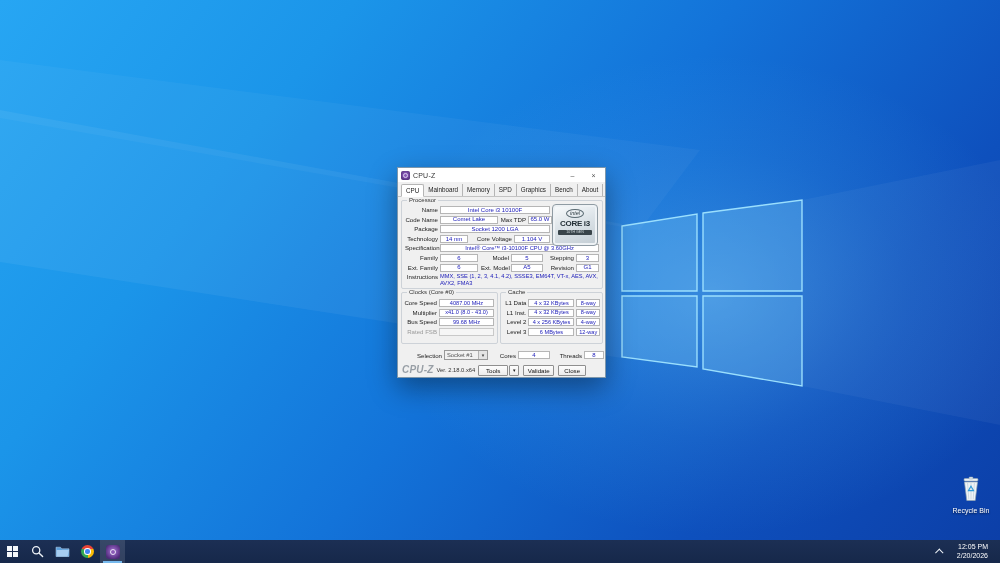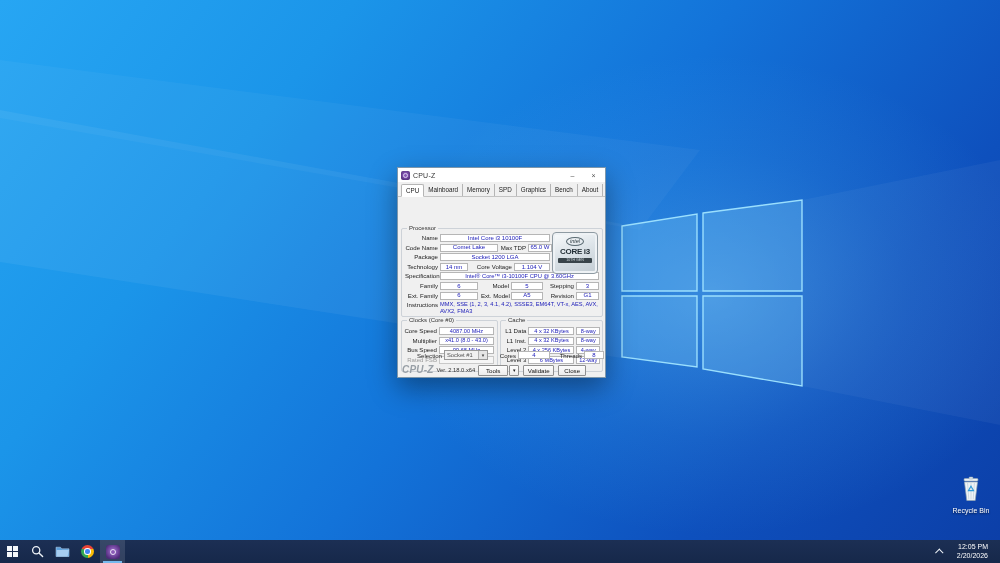--- a/index.html
+++ b/index.html
@@ -33,21 +33,21 @@
     font-size:7px; color:#555; line-height:1; }
 
   
   .tabs { display:flex; align-items:flex-end; height:15px; padding:2px 2px 0 3px; border-bottom:1px solid #c3c3c3; }
   .tab { font-size:6.3px; color:#222; padding:2px 4px 2px; line-height:7px; height:12px;
     border-right:1px solid #b5b5b5; background:transparent; white-space:nowrap; }
   .tab.active { background:#fff; border:1px solid #b5b5b5; border-bottom:1px solid #fff;
     height:13px; margin-bottom:-1px; border-radius:2px 2px 0 0; }
 
   
-  .group { position:absolute; border:1px solid #cdd2d8; border-radius:2px;margin-top:28px; }
+  .group { position:absolute; border:1px solid #cdd2d8; border-radius:2px; }
   .group-label { position:absolute; top:-4px; left:5px; background:#f0f0f0; padding:0 2px;
     font-size:6px; line-height:7px; color:#333; white-space:nowrap; }
 
   .grp-proc   { left:3px;   top:32px;  width:202px; height:89px; padding:5px 3px 0 3px; }
   .grp-clocks { left:3px;   top:124px; width:97px;  height:52px; padding:6px 2px 0 2px; }
   .grp-cache  { left:102px; top:124px; width:103px; height:52px; padding:6px 2px 0 2px; }
 
   .row { display:flex; align-items:center; margin-bottom:1.6px; height:8px; }
   .lbl { font-size:6.1px; color:#222; text-align:right; white-space:nowrap; line-height:8px; }
   .lbl.dis { color:#9b9b9b; }

